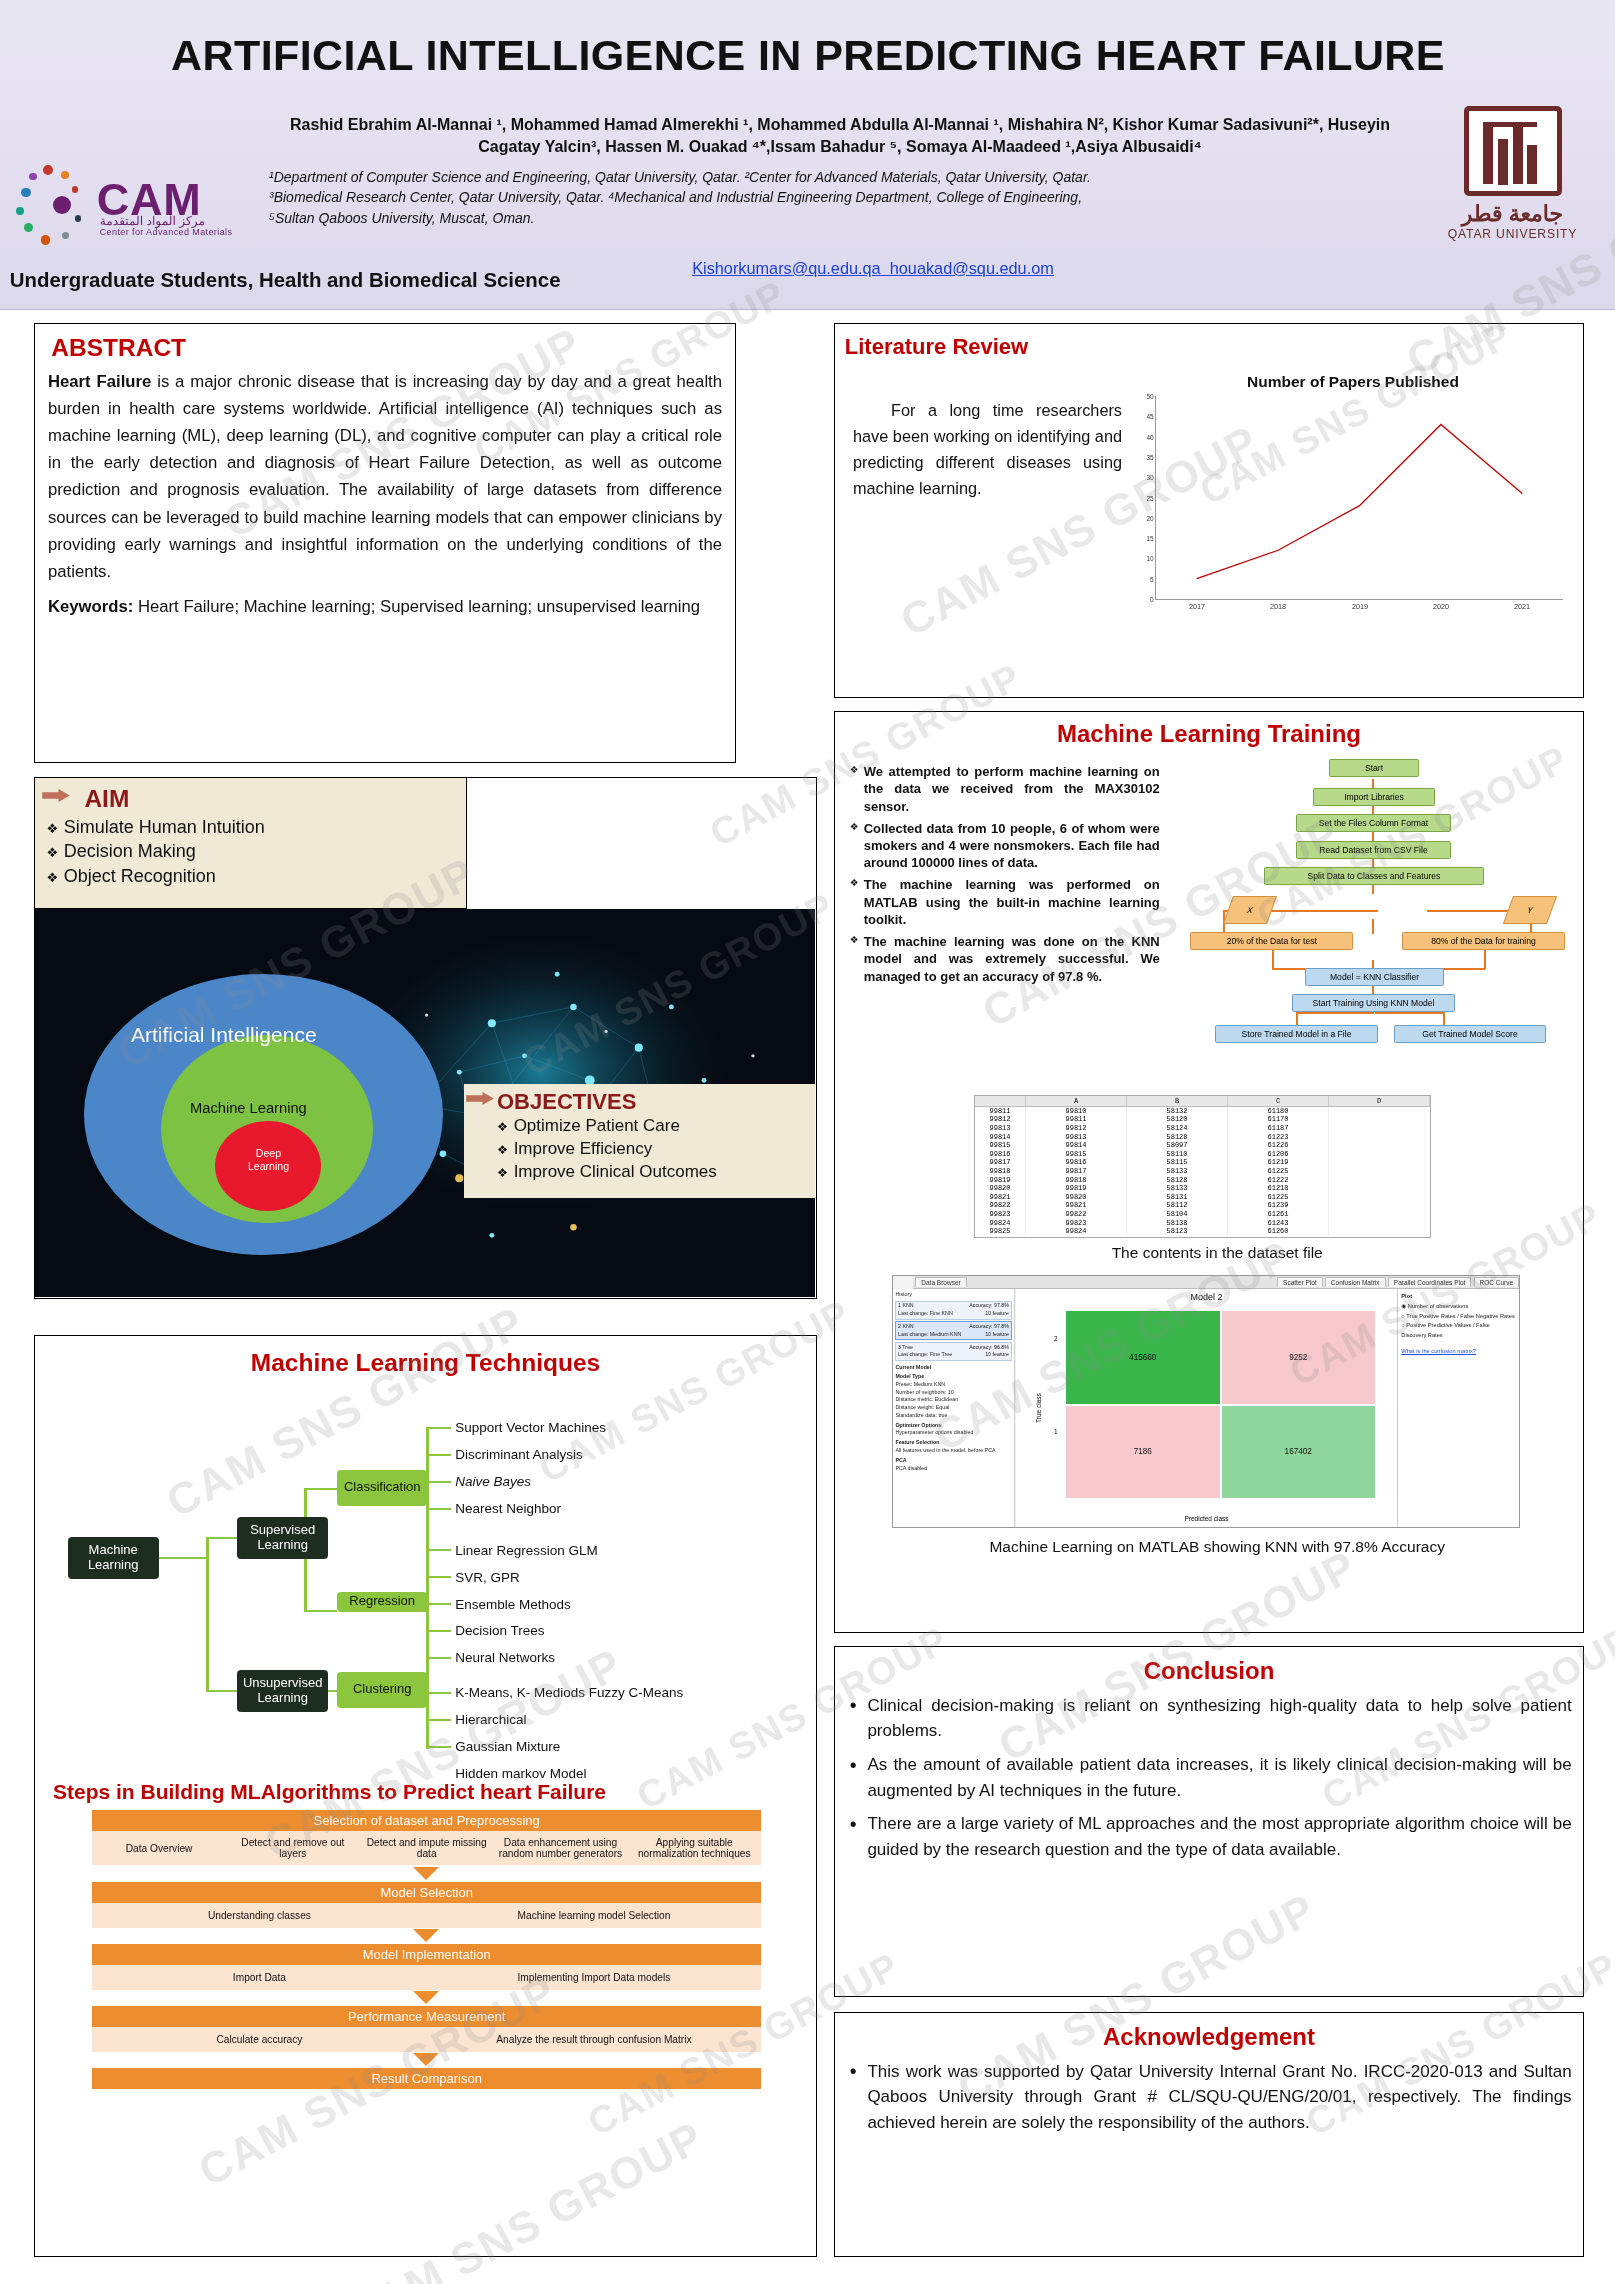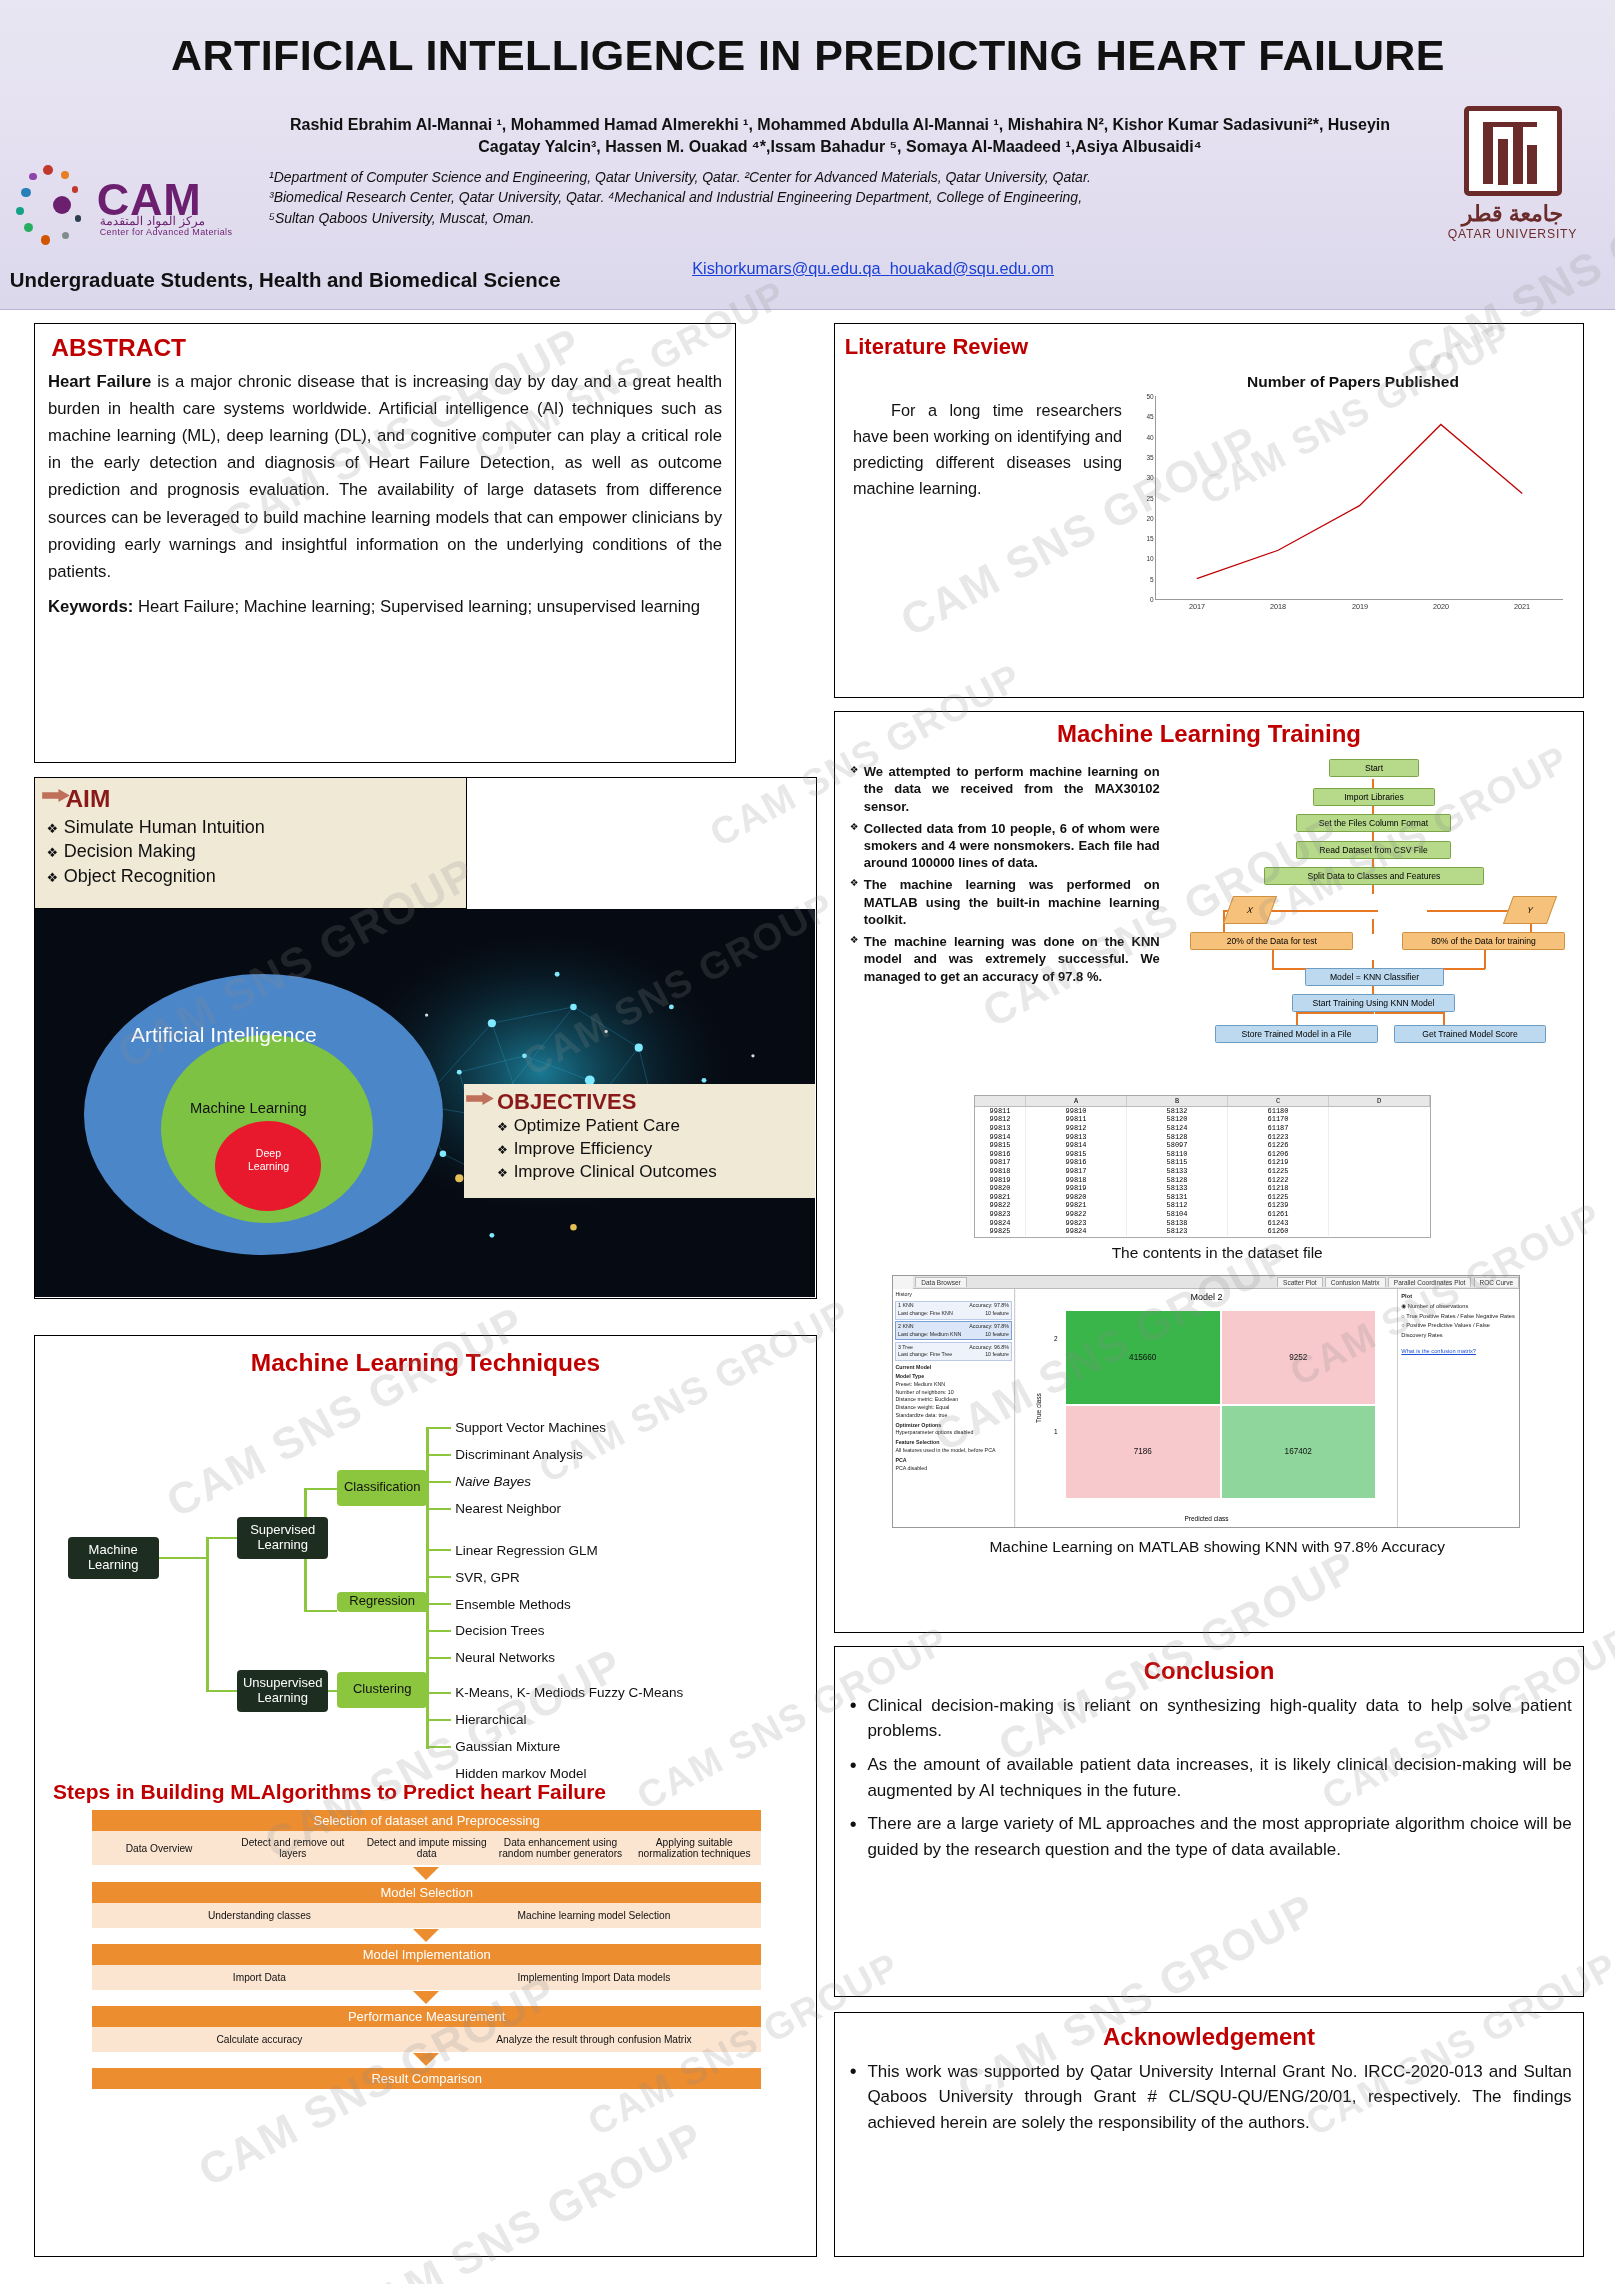--- a/index.html
+++ b/index.html
@@ -66,21 +66,21 @@
   #abstract { left:34px; top:323px; width:702px; height:440px; padding:8.2px 13px; }
   #abstract .h { font-size:24.5px; font-weight:bold; color:#c00000; margin:1.6px 0 6.5px 3.3px; }
   #abstract p { font-size:16.7px; line-height:1.62; text-align:justify; margin:0 0 8.2px 0; color:#111;}
   #abstract b { font-weight:bold; }
   
   #aimblock { left:34px; top:777px; width:783px; height:522px; border:1.6px solid #000; position:absolute; overflow:hidden;}
   .aim-box {
     position:absolute; left:0; top:0; width:432px; height:131px; background:#efe9d6; border-right:1.6px solid #000; border-bottom:1.6px solid #000;
     padding:6.5px 11.4px;
   }
-  .aim-title { font-size:24.5px; font-weight:bold; color:#8a1a1a; margin-left:19px; }
+  .aim-title { font-size:24.5px; font-weight:bold; color:#8a1a1a; margin-left:38px; }
   .aim-arrow { position:absolute; left:6.5px; top:11.4px; width:28px; height:13px; }
   .aim-list { font-size:18px; line-height:1.36; color:#111; margin-top:2.4px;}
   .aim-list div::before { content:"\2756"; margin-right:5.7px; font-size:13px;}
   .ai-art { position:absolute; left:0; top:131px; width:780px; height:388px; background:#05080f; }
   .ai-right { position:absolute; right:0; top:0; width:351px; height:388px; }
   .venn-wrap { position:absolute; left:49px; top:16.3px; width:383px; height:359px; }
   .venn-outer {
     position:absolute; left:0; top:49px; width:359px; height:281px; border-radius:50%;
     background:#4a86c8; 
   }

